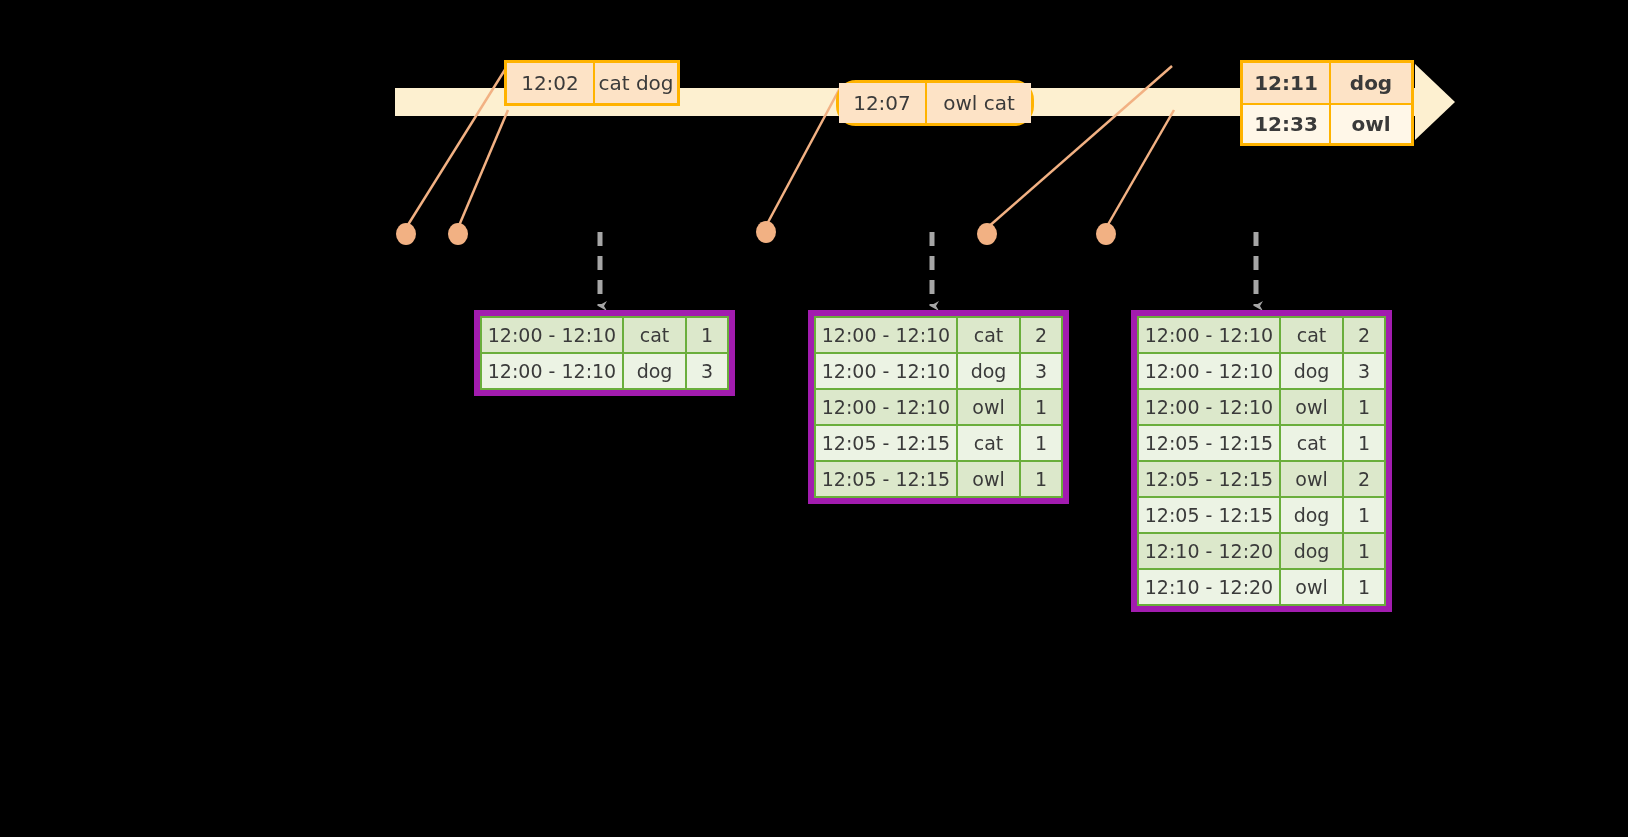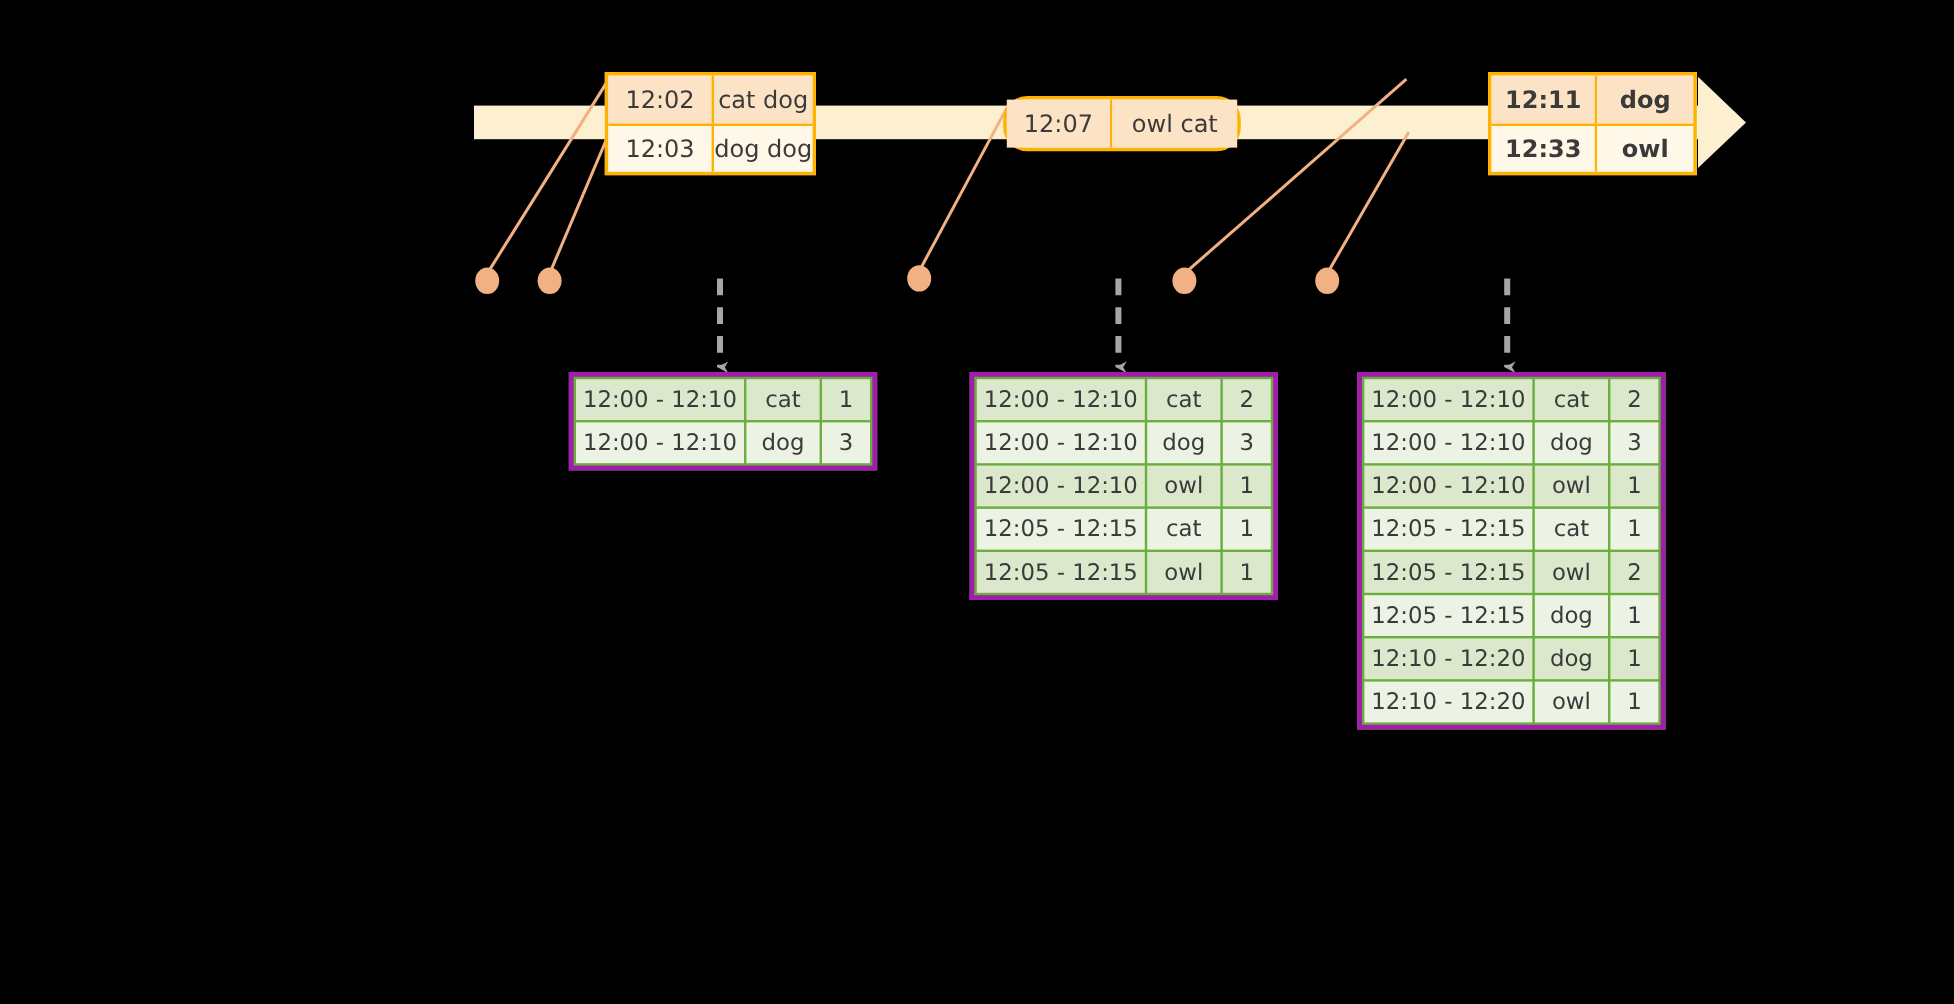--- a/index.html
+++ b/index.html
@@ -84,21 +84,21 @@
   #event-box-1 { left: 504px; top: 60px; width: 176px; }
   #event-box-1 .ev-text { width: 106px; }
   #event-box-2 { left: 836px; top: 80px; width: 198px; border-radius: 20px; }
   #event-box-2 .ev-text { width: 108px; }
   #event-box-3 { left: 1240px; top: 60px; width: 174px; font-weight: bold; }
   #event-box-3 .ev-text { width: 84px; }
 
   
   .result-table {
     position: absolute;
-    border: 4px solid #a21caf;
+    border: 6px solid #a21caf;
     box-sizing: border-box;
     background: #6AAE3C;
     display: flex;
     flex-direction: column;
     gap: 2px;
     padding: 2px;
   }
   .res-row {
     display: flex;
     height: 34px;
@@ -155,24 +155,20 @@
         <ellipse cx="987" cy="234" rx="10" ry="11" fill="#F2B183"></ellipse>
         <ellipse cx="1106" cy="234" rx="10" ry="11" fill="#F2B183"></ellipse>
       </g>
   </svg>
 
   <div class="event-box" id="event-box-1">
     <div class="event-row shade">
       <div class="ev-cell ev-time">12:02</div>
       <div class="ev-cell ev-text">cat dog</div>
     </div>
-    <div class="event-row">
-      <div class="ev-cell ev-time">12:03</div>
-      <div class="ev-cell ev-text">dog dog</div>
-    </div>
   </div>
 
   <div class="event-box" id="event-box-2">
     <div class="event-row shade">
       <div class="ev-cell ev-time">12:07</div>
       <div class="ev-cell ev-text">owl cat</div>
     </div>
   </div>
 
   <div class="event-box" id="event-box-3">

